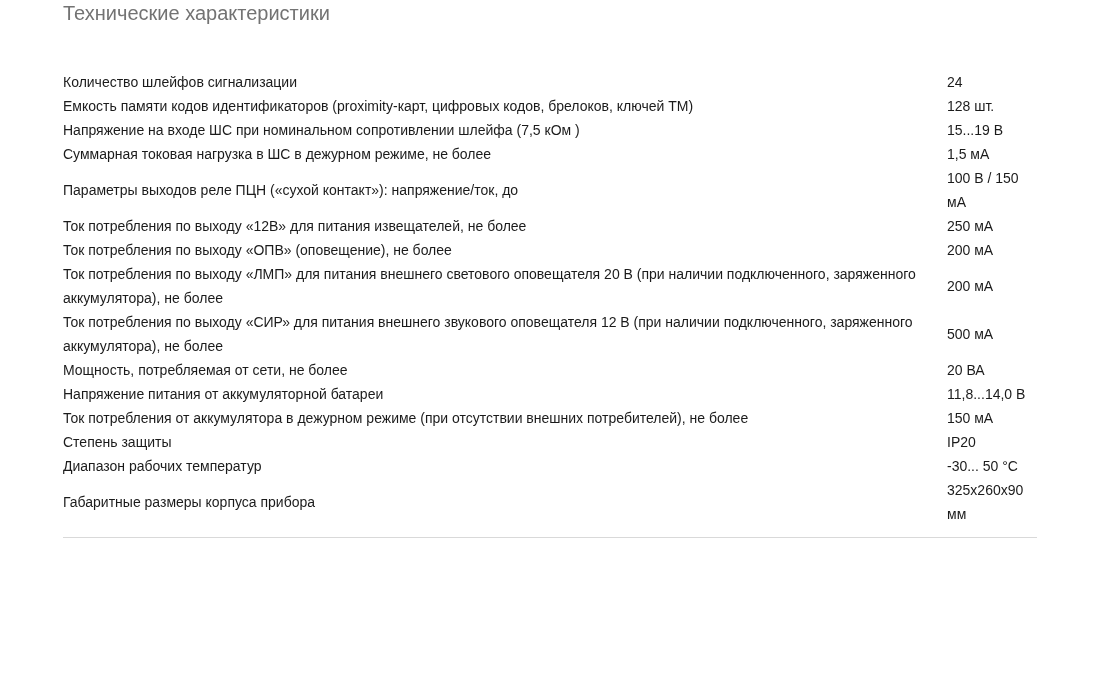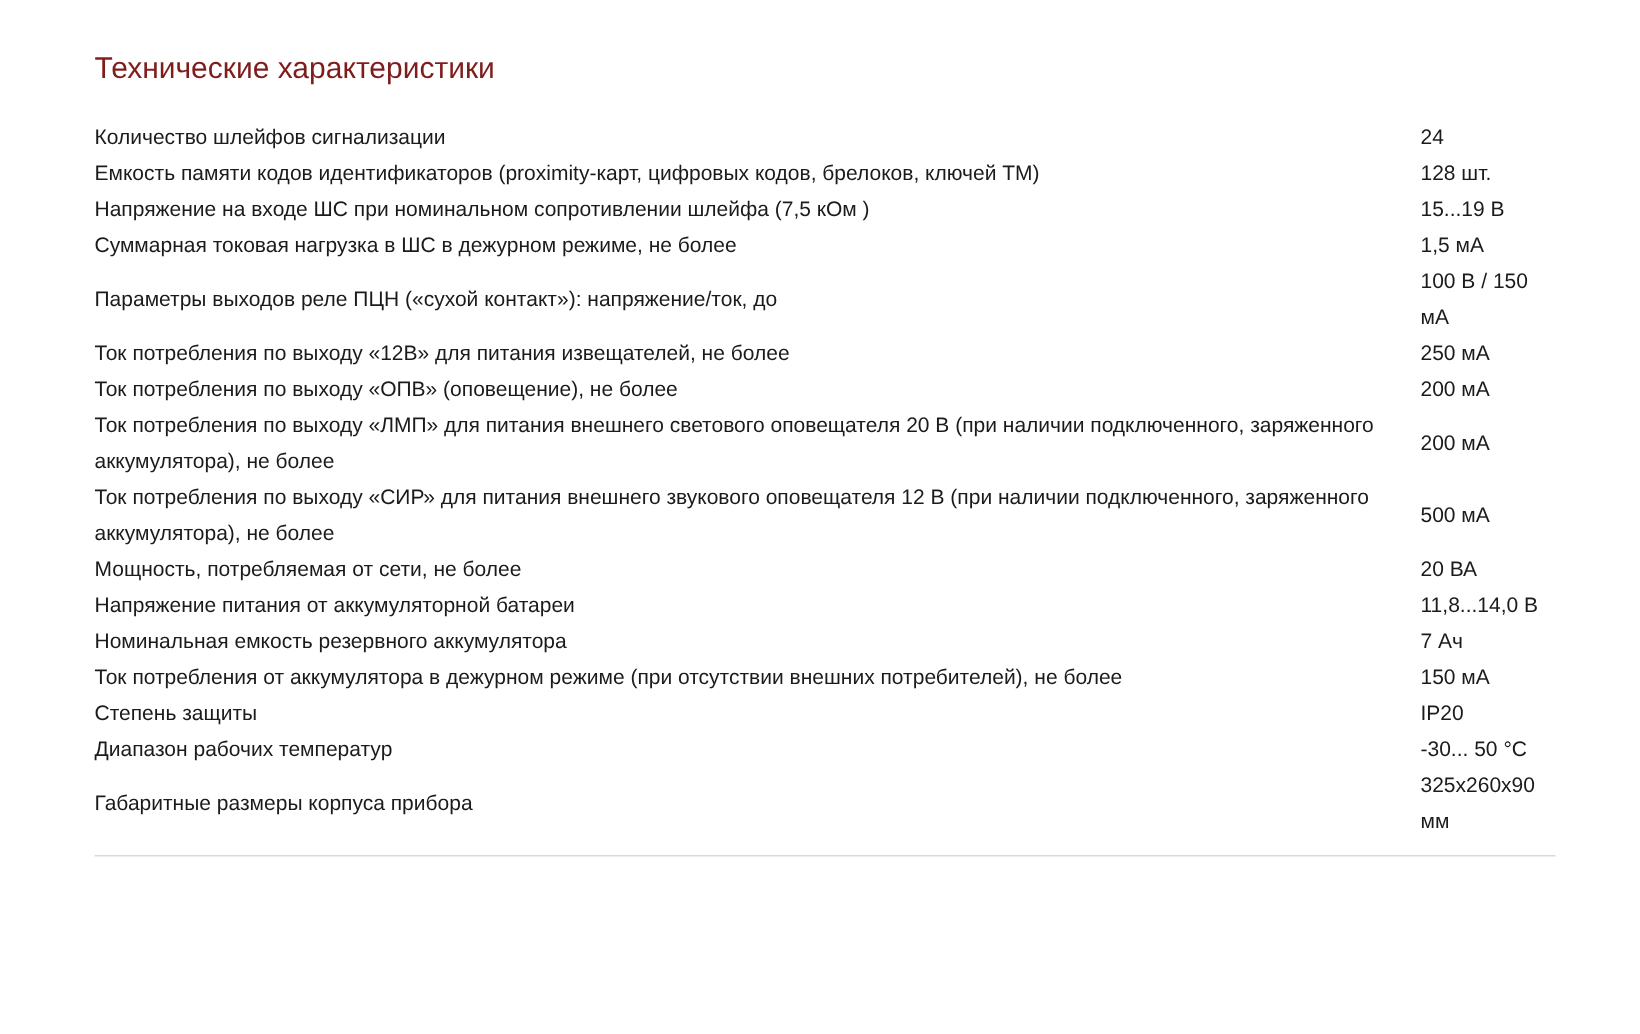--- a/index.html
+++ b/index.html
@@ -10,27 +10,26 @@
     height:689px;
     box-sizing:border-box;
     padding:0 56px 0 63px;
     font-family:"Liberation Sans","DejaVu Sans",sans-serif;
     font-size:14px;
     color:#1b1b1b;
     overflow:hidden;
     background:#ffffff;
   }
   .title {
-    padding-top:33px;
     font-size:20px;
     line-height:26px;
     font-weight:400;
-    color:#7f1d1d;
+    color:#737373;
   }
-  .specs { margin-top:20px; }
+  .specs { margin-top:44px; }
   .spec-row {
     display:flex;
     align-items:center;
     line-height:24px;
   }
   .spec-label {
     flex:0 0 884px;
     box-sizing:border-box;
     padding-right:8px;
   }
@@ -100,24 +99,20 @@
     <div class="spec-row">
       <div class="spec-label">Мощность, потребляемая от сети, не более</div>
       <div class="spec-value">20 ВА</div>
     </div>
 
     <div class="spec-row">
       <div class="spec-label">Напряжение питания от аккумуляторной батареи</div>
       <div class="spec-value">11,8...14,0 В</div>
     </div>
 
-    <div class="spec-row">
-      <div class="spec-label">Номинальная емкость резервного аккумулятора</div>
-      <div class="spec-value">7 Ач</div>
-    </div>
 
     <div class="spec-row">
       <div class="spec-label">Ток потребления от аккумулятора в дежурном режиме (при отсутствии внешних потребителей), не более</div>
       <div class="spec-value">150 мА</div>
     </div>
 
     <div class="spec-row">
       <div class="spec-label">Степень защиты</div>
       <div class="spec-value">IP20</div>
     </div>

